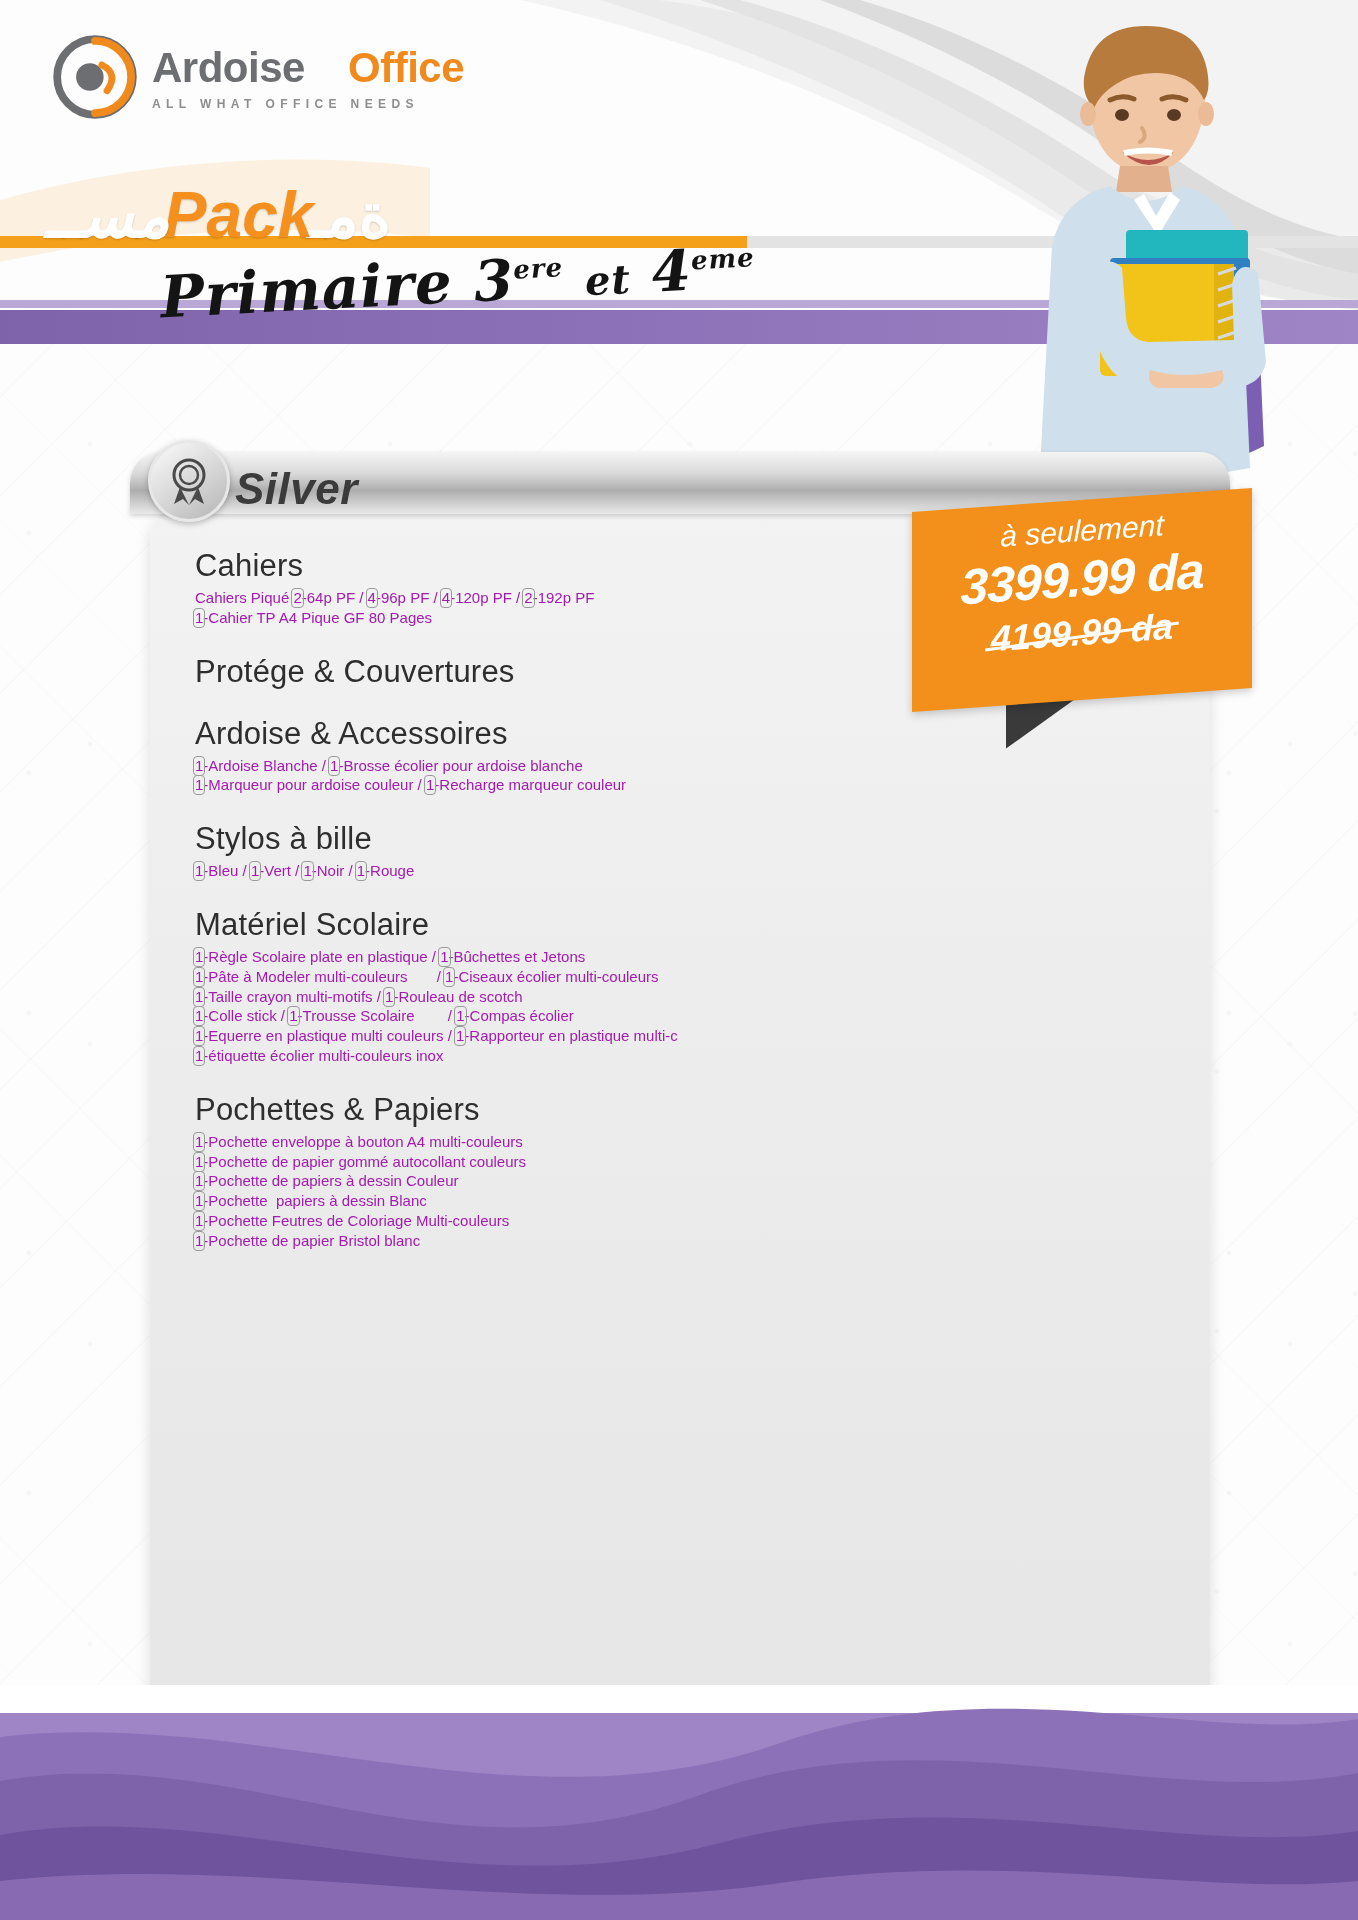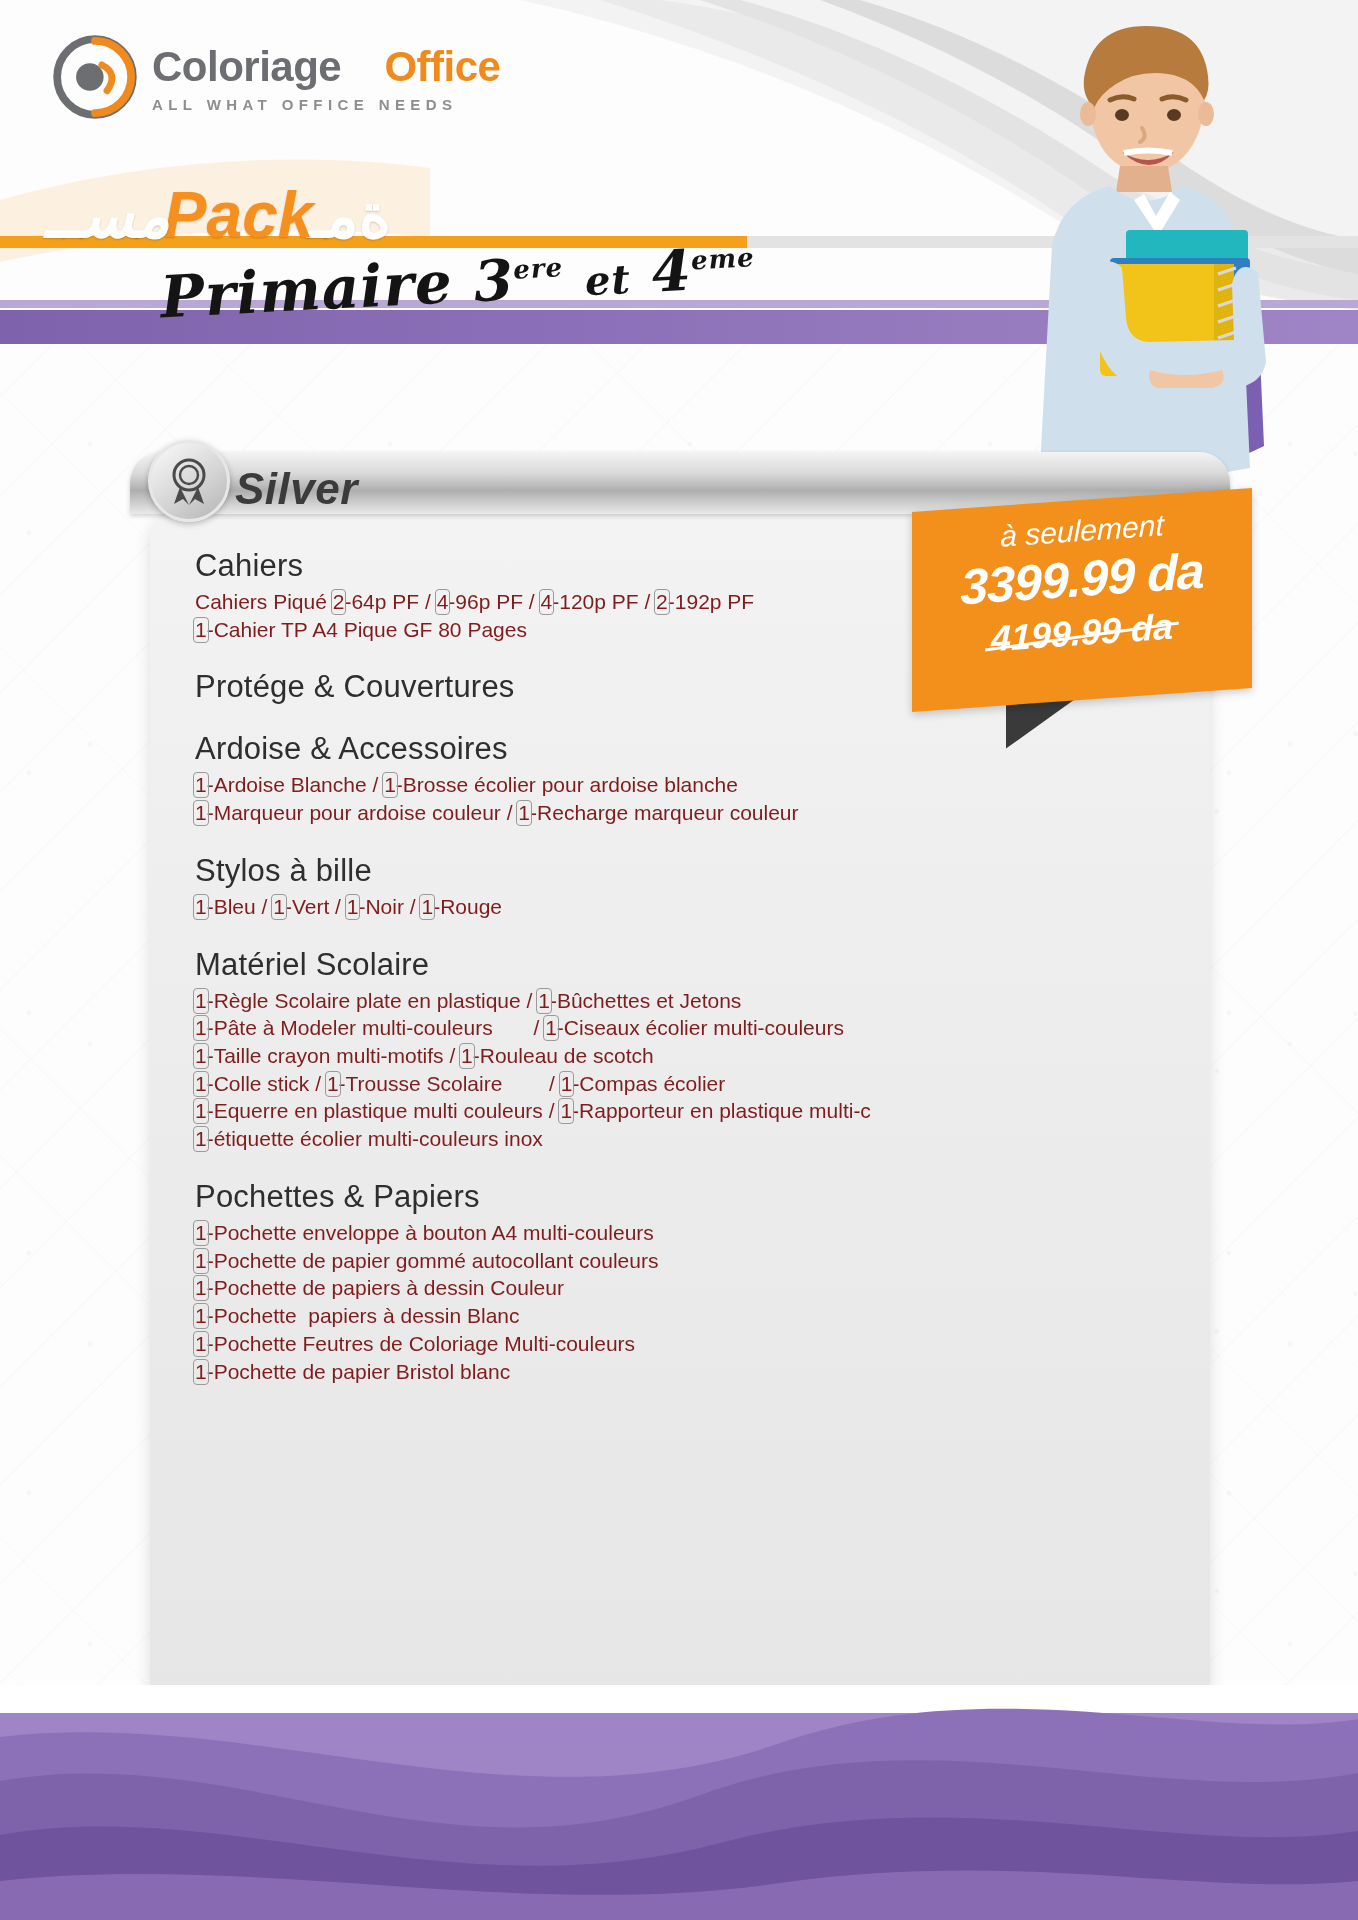--- a/index.html
+++ b/index.html
@@ -54,21 +54,21 @@
   .logo-mark { width: 86px; height: 86px; }
   .logo-text-wrap { padding-top: 4px; }
   .logo-title {
     font-size: 42px; font-weight: 700; letter-spacing: -0.5px;
     line-height: 1;
   }
   .logo-title .adv { color: #6d6e71; }
   .logo-title .off { color: #f08a1d; margin-left: 32px; }
   .logo-sub {
     margin-top: 8px;
-    font-size: 15px; letter-spacing: 5.4px; color: #8d8e90;
+    font-size: 12px; letter-spacing: 5.4px; color: #8d8e90;
     font-weight: 600;
   }
 
   
   .band-orange {
     position: absolute; left: 0; top: 236px;
     width: 1358px; height: 12px;
     background: linear-gradient(90deg, #f5a01a 0%, #f5a01a 55%, #e3e3e3 55%, #e3e3e3 100%);
     z-index: 3;
   }
@@ -166,21 +166,21 @@
     width: 980px;
     z-index: 6;
   }
   .sec { margin-bottom: 26px; }
   .sec-title {
     font-size: 31px; color: #2e2e2e; font-weight: 400;
     margin-bottom: 4px;
     letter-spacing: .2px;
   }
   .sec-line {
-    font-size: 21px; color: #7f1d1d; line-height: 1.32;
+    font-size: 15px; color: #a21caf; line-height: 1.32;
     white-space: nowrap;
   }
   .qty { position: relative; }
   .qty::after {
     content:"";
     position: absolute; left: -2px; right: -2px; top: -1px; bottom: -2px;
     border: 1.6px solid #9a9a9a;
     border-radius: 4px;
     pointer-events: none;
   }
@@ -254,21 +254,21 @@
 
   <div class="logo-block">
     <svg class="logo-mark" viewBox="0 0 100 100">
       <circle cx="50" cy="50" r="44" fill="none" stroke="#6d6e71" stroke-width="9"></circle>
       <path d="M50 8 a42 42 0 0 1 0 84" fill="none" stroke="#f08a1d" stroke-width="9" stroke-linecap="round"></path>
       <circle cx="44" cy="50" r="16" fill="#6d6e71"></circle>
       <path d="M58 36 q20 10 6 30" fill="none" stroke="#f08a1d" stroke-width="8" stroke-linecap="round"></path>
     </svg>
     <div class="logo-text-wrap">
       <div class="logo-title">
-        <span class="adv">Coloriage</span>
+        <span class="adv">Ardoise</span>
         <span class="off">Office</span>
       </div>
       <div class="logo-sub">ALL WHAT OFFICE NEEDS</div>
     </div>
   </div>
 
   <div class="band-orange"></div>
   <div class="pack-title">
     <span class="ar-right">ةمـ</span>
     <span class="pack-word">Pack</span>

